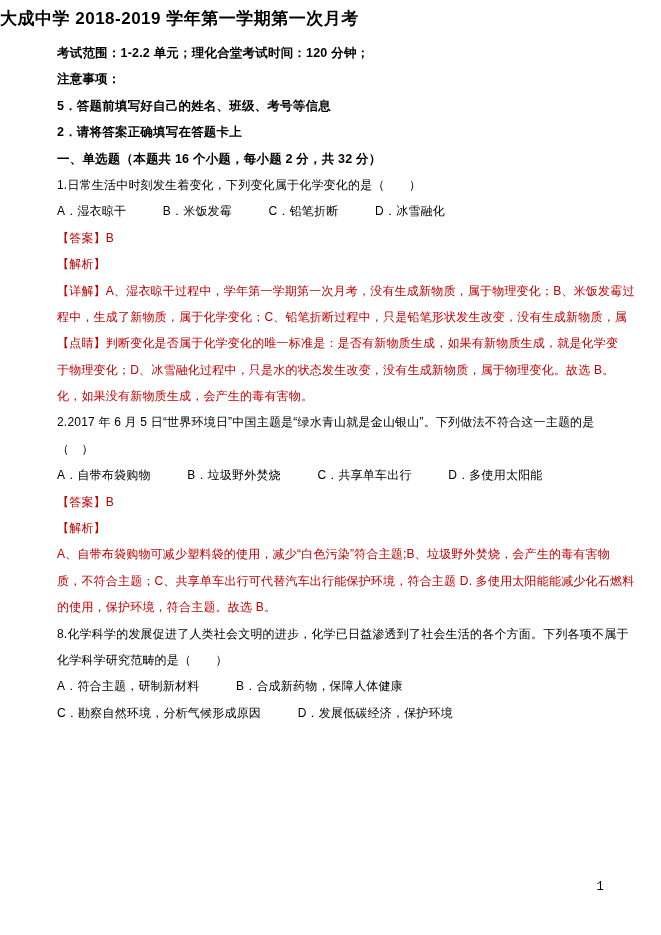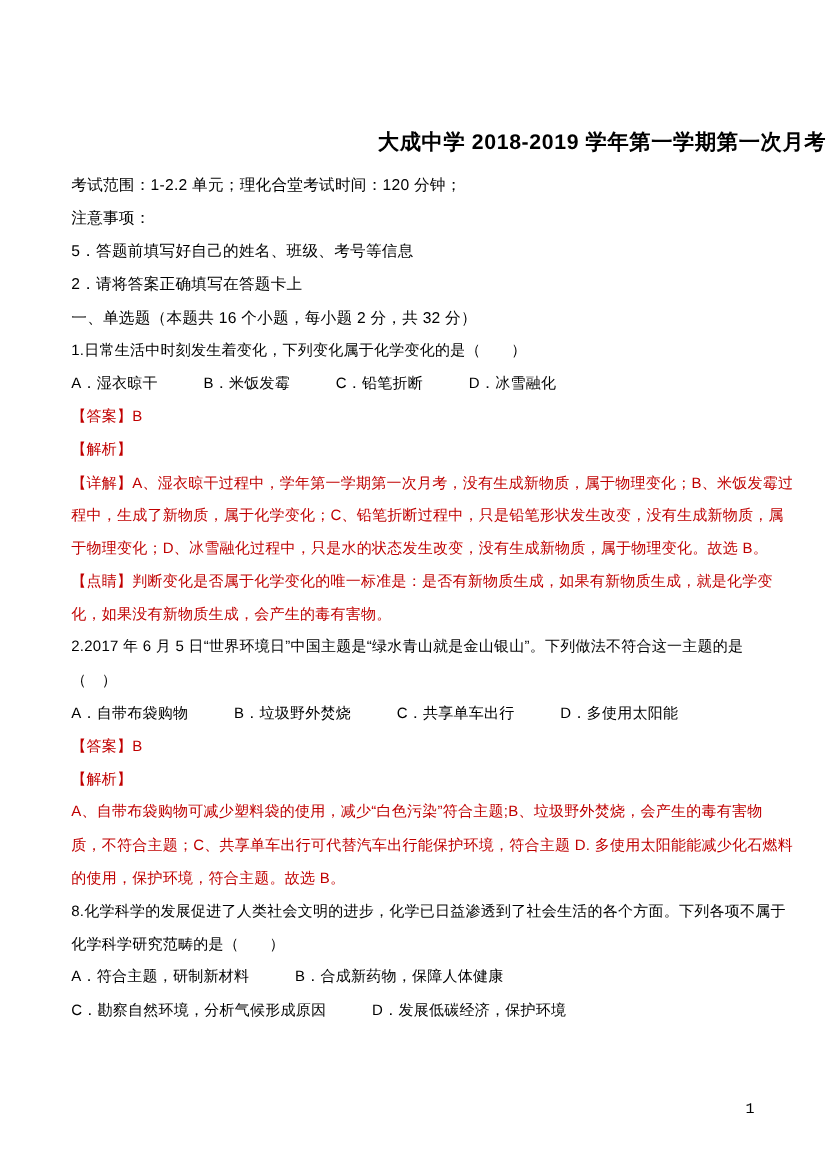--- a/index.html
+++ b/index.html
@@ -8,42 +8,41 @@
     position: relative;
     width: 661px;
     height: 935px;
     margin: 0 auto;
     background: var(--page-bg, #ffffff);
     color: var(--text-color, #000000);
     font-family: "Liberation Sans", sans-serif;
     overflow: hidden;
   }
   .doc-header {
-    padding-top: 95px;
-    text-align: right;
+    text-align: left;
   }
   .doc-title, .doc-subtitle {
     font-size: 17px;
     font-weight: bold;
     line-height: 37px;
     letter-spacing: 0.5px;
     white-space: nowrap;
   }
   .doc-body {
     padding: 3px 57px 0 57px;
   }
   .line {
     height: 26.4px;
     line-height: 26.4px;
     font-size: 12px;
     letter-spacing: 0.2px;
     white-space: nowrap;
   }
   .line.bold {
-    font-weight: normal;
+    font-weight: bold;
     font-size: 12.5px;
   }
   .line.red {
     color: var(--answer-red, #c00000);
   }
   .page-number {
     position: absolute;
     left: 590px;
     top: 880px;
     width: 20px;
@@ -65,22 +64,22 @@
       <div class="line bold">注意事项：</div>
       <div class="line bold">5．答题前填写好自己的姓名、班级、考号等信息</div>
       <div class="line bold">2．请将答案正确填写在答题卡上</div>
       <div class="line bold">一、单选题（本题共 16 个小题，每小题 2 分，共 32 分）</div>
       <div class="line normal">1.日常生活中时刻发生着变化，下列变化属于化学变化的是（　　）</div>
       <div class="line normal">A．湿衣晾干　　　B．米饭发霉　　　C．铅笔折断　　　D．冰雪融化</div>
       <div class="line red">【答案】B</div>
       <div class="line red">【解析】</div>
       <div class="line red">【详解】A、湿衣晾干过程中，学年第一学期第一次月考，没有生成新物质，属于物理变化；B、米饭发霉过</div>
       <div class="line red">程中，生成了新物质，属于化学变化；C、铅笔折断过程中，只是铅笔形状发生改变，没有生成新物质，属</div>
+      <div class="line red">【点睛】判断变化是否属于化学变化的唯一标准是：是否有新物质生成，如果有新物质生成，就是化学变</div>
       <div class="line red">于物理变化；D、冰雪融化过程中，只是水的状态发生改变，没有生成新物质，属于物理变化。故选 B。</div>
-      <div class="line red">【点睛】判断变化是否属于化学变化的唯一标准是：是否有新物质生成，如果有新物质生成，就是化学变</div>
       <div class="line red">化，如果没有新物质生成，会产生的毒有害物。</div>
       <div class="line normal">2.2017 年 6 月 5 日“世界环境日”中国主题是“绿水青山就是金山银山”。下列做法不符合这一主题的是</div>
       <div class="line normal">（　）</div>
       <div class="line normal">A．自带布袋购物　　　B．垃圾野外焚烧　　　C．共享单车出行　　　D．多使用太阳能</div>
       <div class="line red">【答案】B</div>
       <div class="line red">【解析】</div>
       <div class="line red">A、自带布袋购物可减少塑料袋的使用，减少“白色污染”符合主题;B、垃圾野外焚烧，会产生的毒有害物</div>
       <div class="line red">质，不符合主题；C、共享单车出行可代替汽车出行能保护环境，符合主题 D. 多使用太阳能能减少化石燃料</div>
       <div class="line red">的使用，保护环境，符合主题。故选 B。</div>
       <div class="line normal">8.化学科学的发展促进了人类社会文明的进步，化学已日益渗透到了社会生活的各个方面。下列各项不属于</div>

